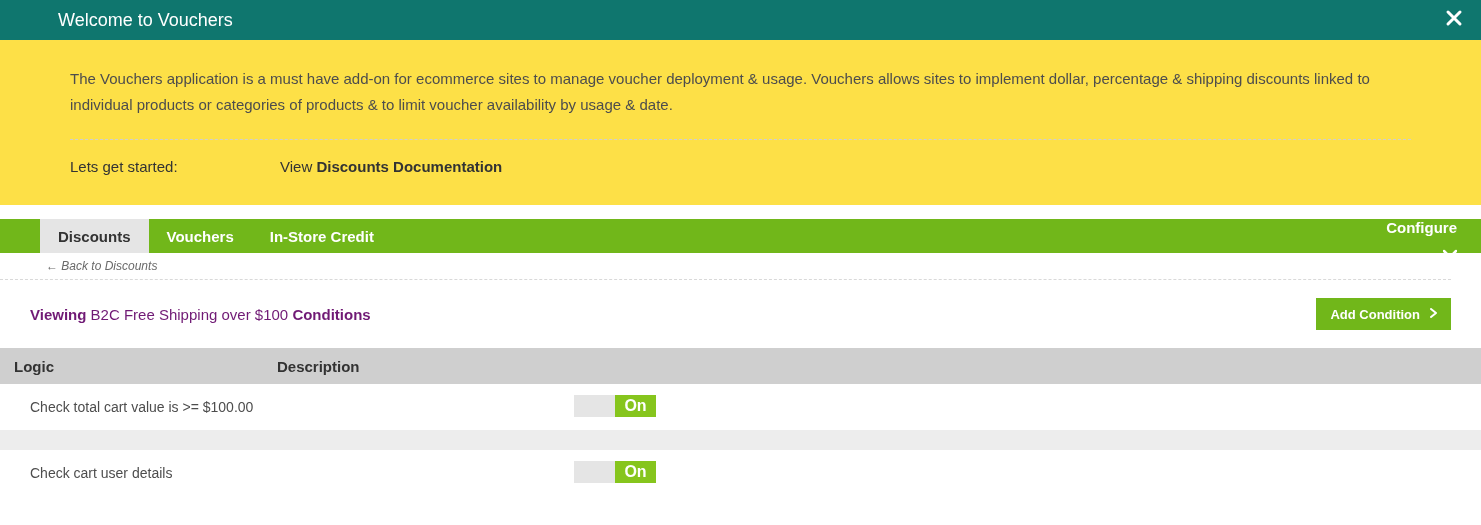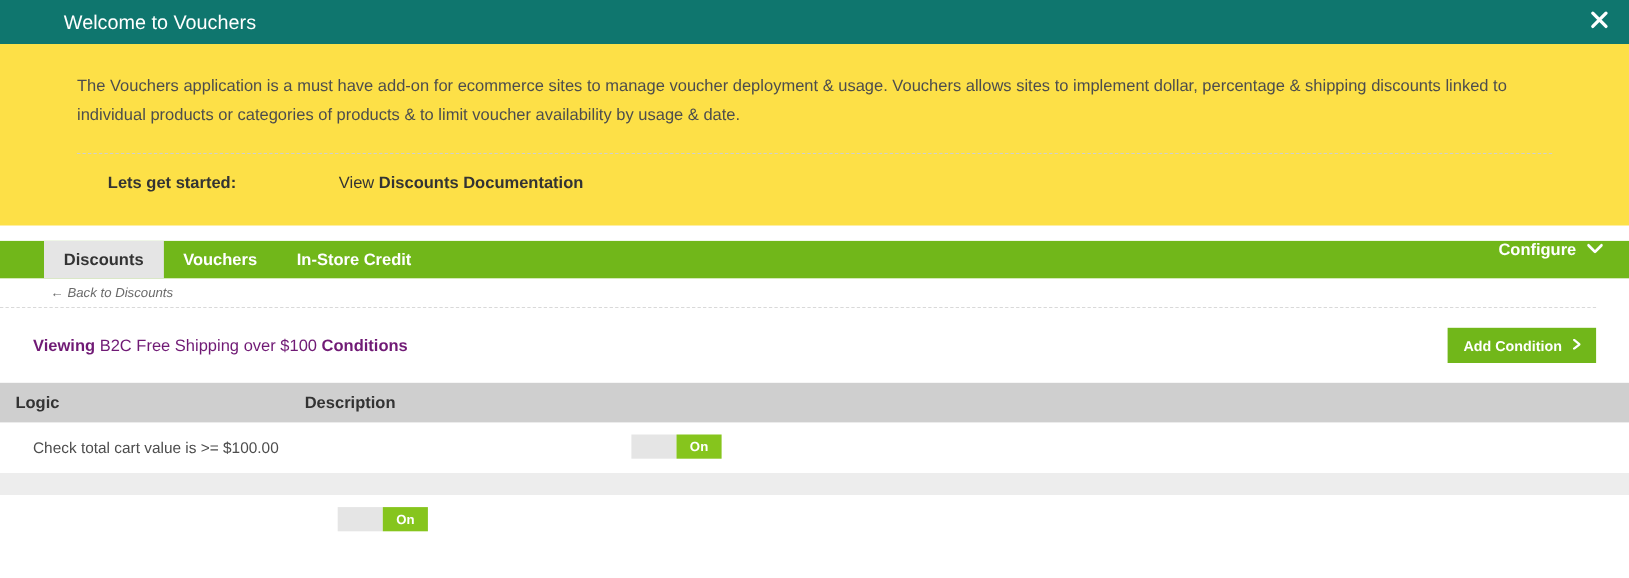--- a/index.html
+++ b/index.html
@@ -33,25 +33,24 @@
     line-height:1.7;
     padding-bottom:22px;
     border-bottom:1px dashed #cfcfcf;
   }
   .welcome-started {
     display:flex;
     align-items:center;
     padding-top:18px;
   }
   .welcome-started .lbl {
-    font-weight:700;
+    font-weight:400;
     font-size:15px;
     color:#333;
     width:210px;
-    margin-left:28px;
   }
   .welcome-started .doc {
     font-size:15px;
     color:#333;
   }
   .welcome-started .doc strong { font-weight:700; }
 
   
   .tabbar {
     margin-top:14px;
@@ -71,25 +70,26 @@
     font-weight:600;
   }
   .tab.active {
     background:#e5e5e5;
     color:#333;
     font-weight:700;
   }
   .tabbar .spacer { flex:1; }
   .configure {
     display:flex;
-    align-items:flex-start;
+    align-items:flex-end;
     padding:0 24px;
     font-weight:700;
     cursor:pointer;
     gap:10px;
+    flex-direction:column;
   }
   .chevron-down {
     display:inline-block;
     transform: translateY(-1px);
   }
 
   
   .back-link {
     font-size:12px;
     color:#6a6a6a;
@@ -150,21 +150,21 @@
   .trow .col-desc  { padding-left:10px; width:263px; }
   .trow .col-pub   { flex:1; padding-left:44px; }
   .row-gap { height:20px; background:#ededed; }
 
   
   .toggle {
     display:inline-flex;
     height:22px;
     width:82px;
     cursor:pointer;
-    font-size:12px;
+    font-size:16px;
     font-weight:700;
   }
   .toggle .off-side {
     flex:1;
     background:#e5e5e5;
   }
   .toggle .on-side {
     flex:1;
     background:#86c51d;
     color:#fff;
@@ -251,20 +251,21 @@
   <div class="col-pub">
     <div class="toggle">
       <div class="off-side"></div>
       <div class="on-side">On</div>
     </div>
   </div>
 </div>
 <div class="row-gap"></div>
 
 <div class="trow">
+  <div class="col-logic">Check cart user details</div>
   <div class="col-desc"></div>
   <div class="col-pub">
     <div class="toggle">
       <div class="off-side"></div>
       <div class="on-side">On</div>
     </div>
   </div>
 </div>
 
 <div class="footer-bar"></div>

